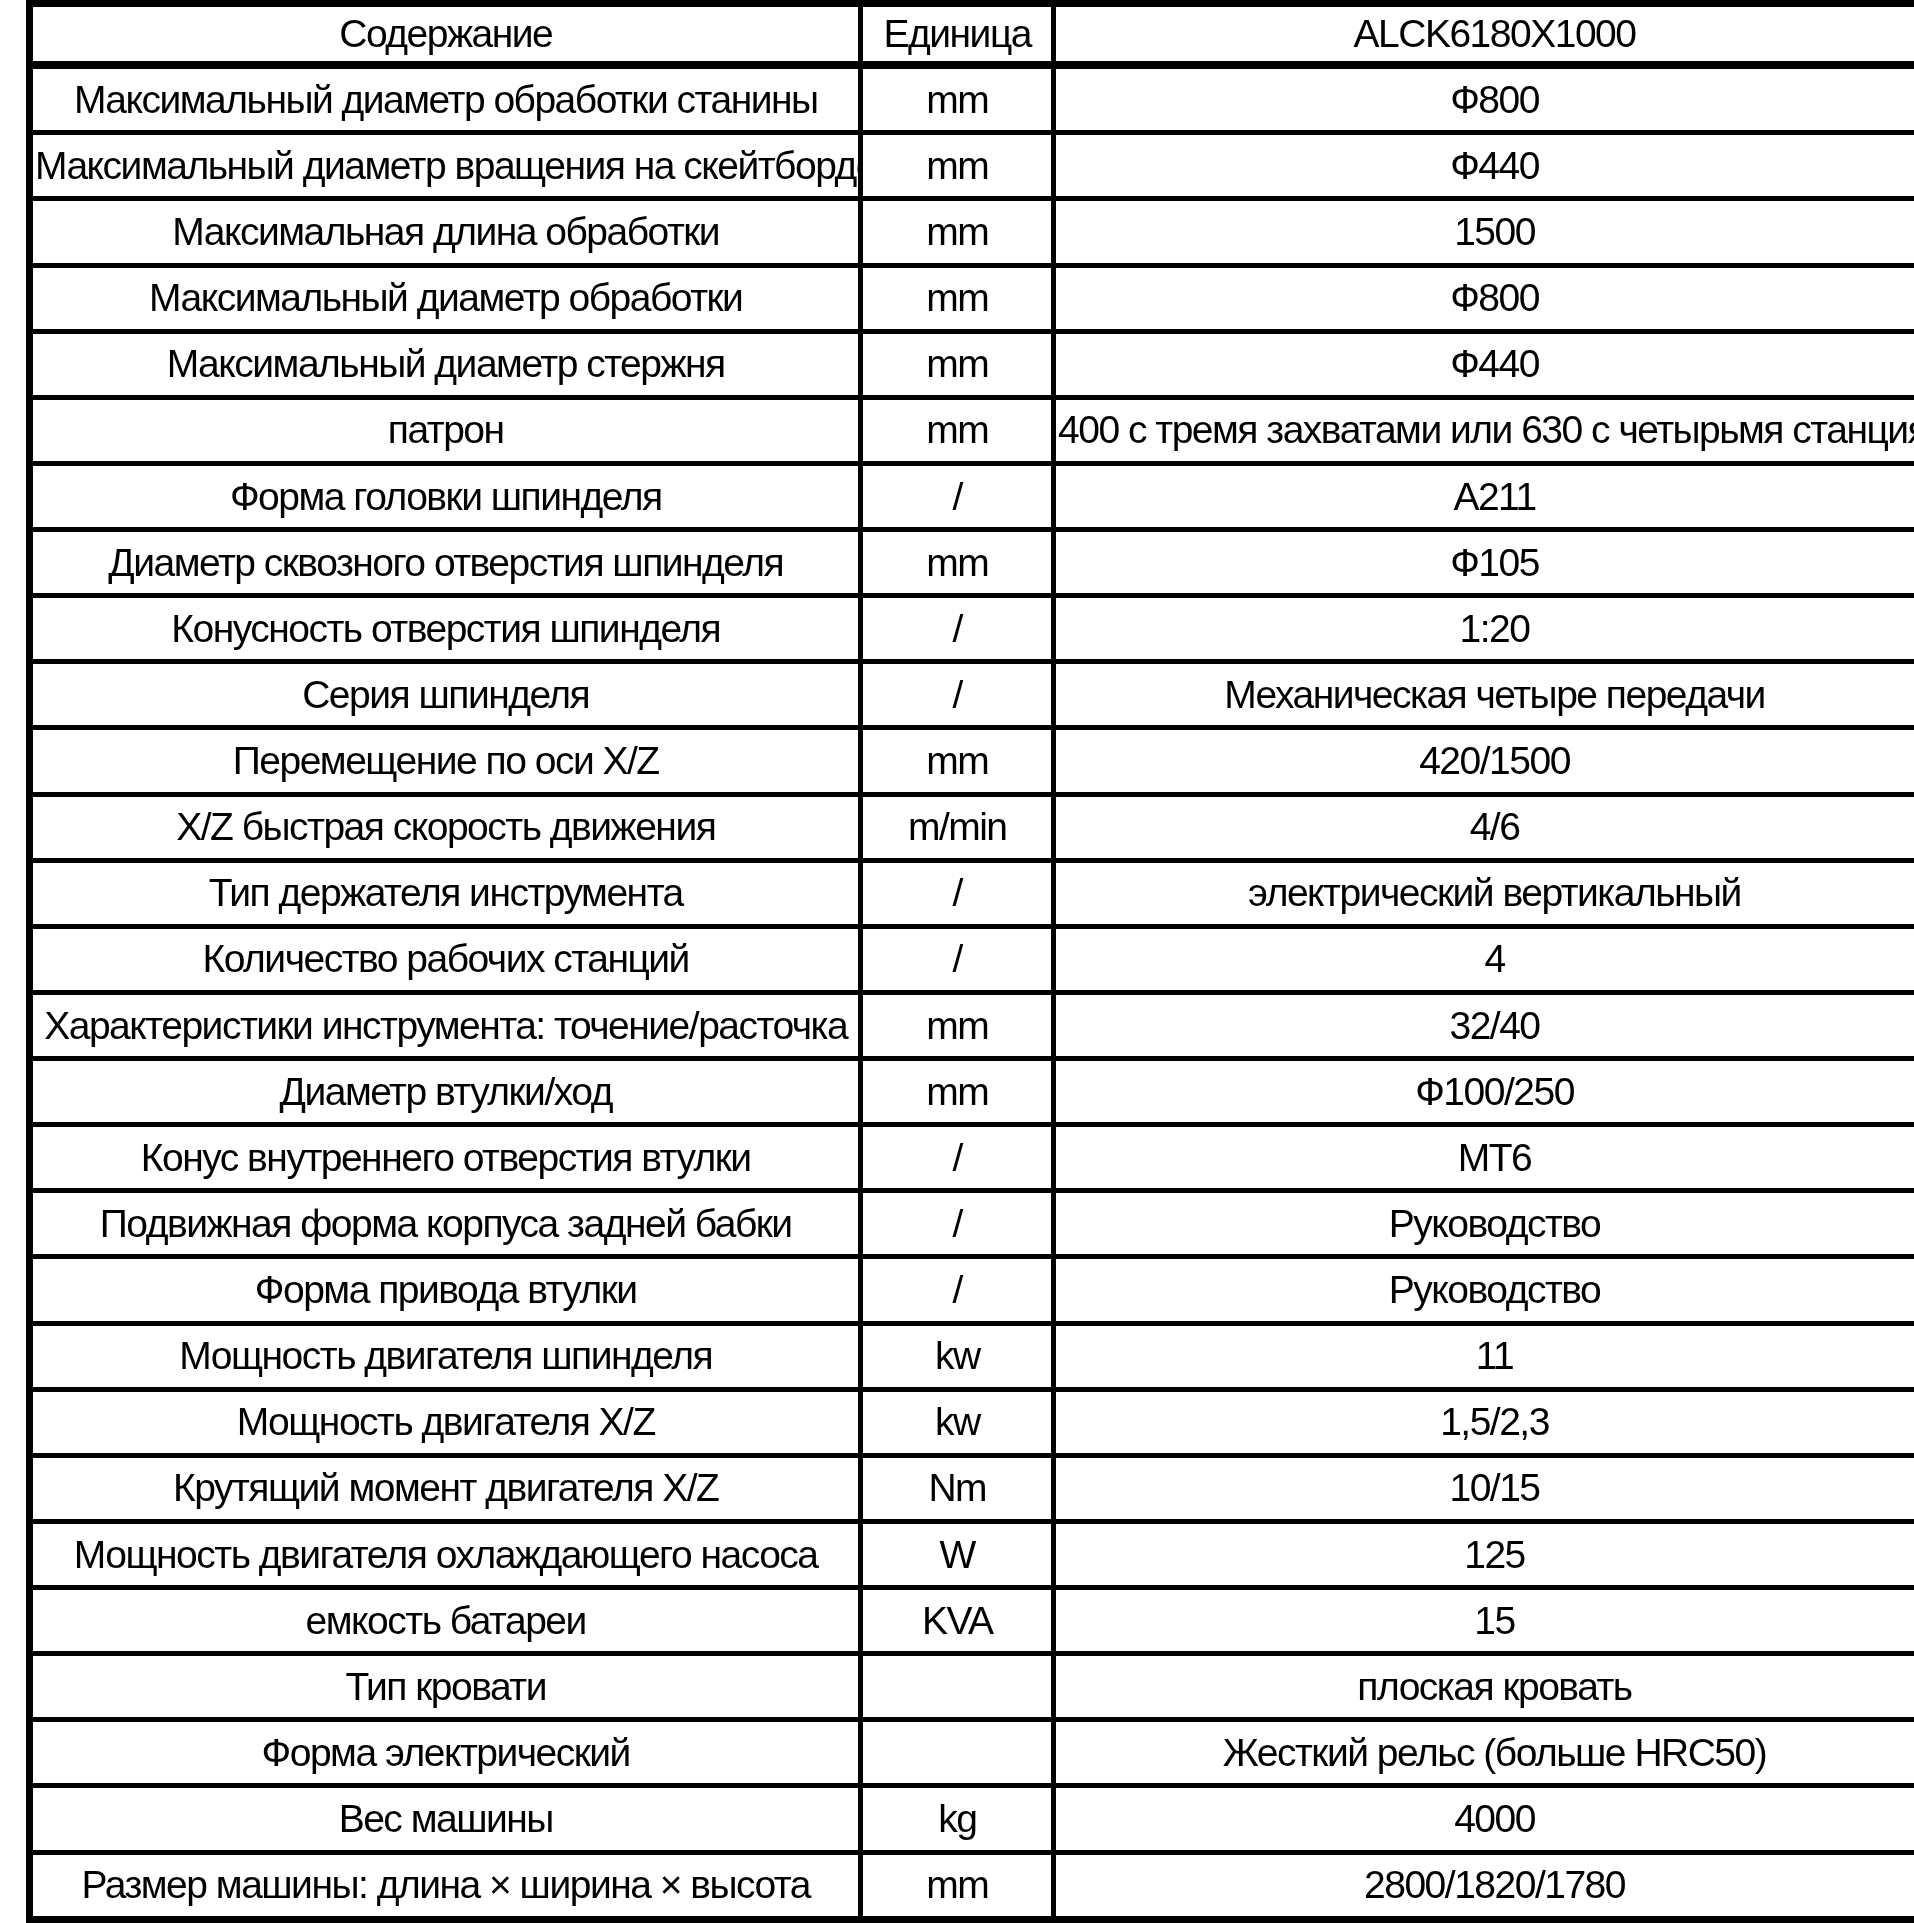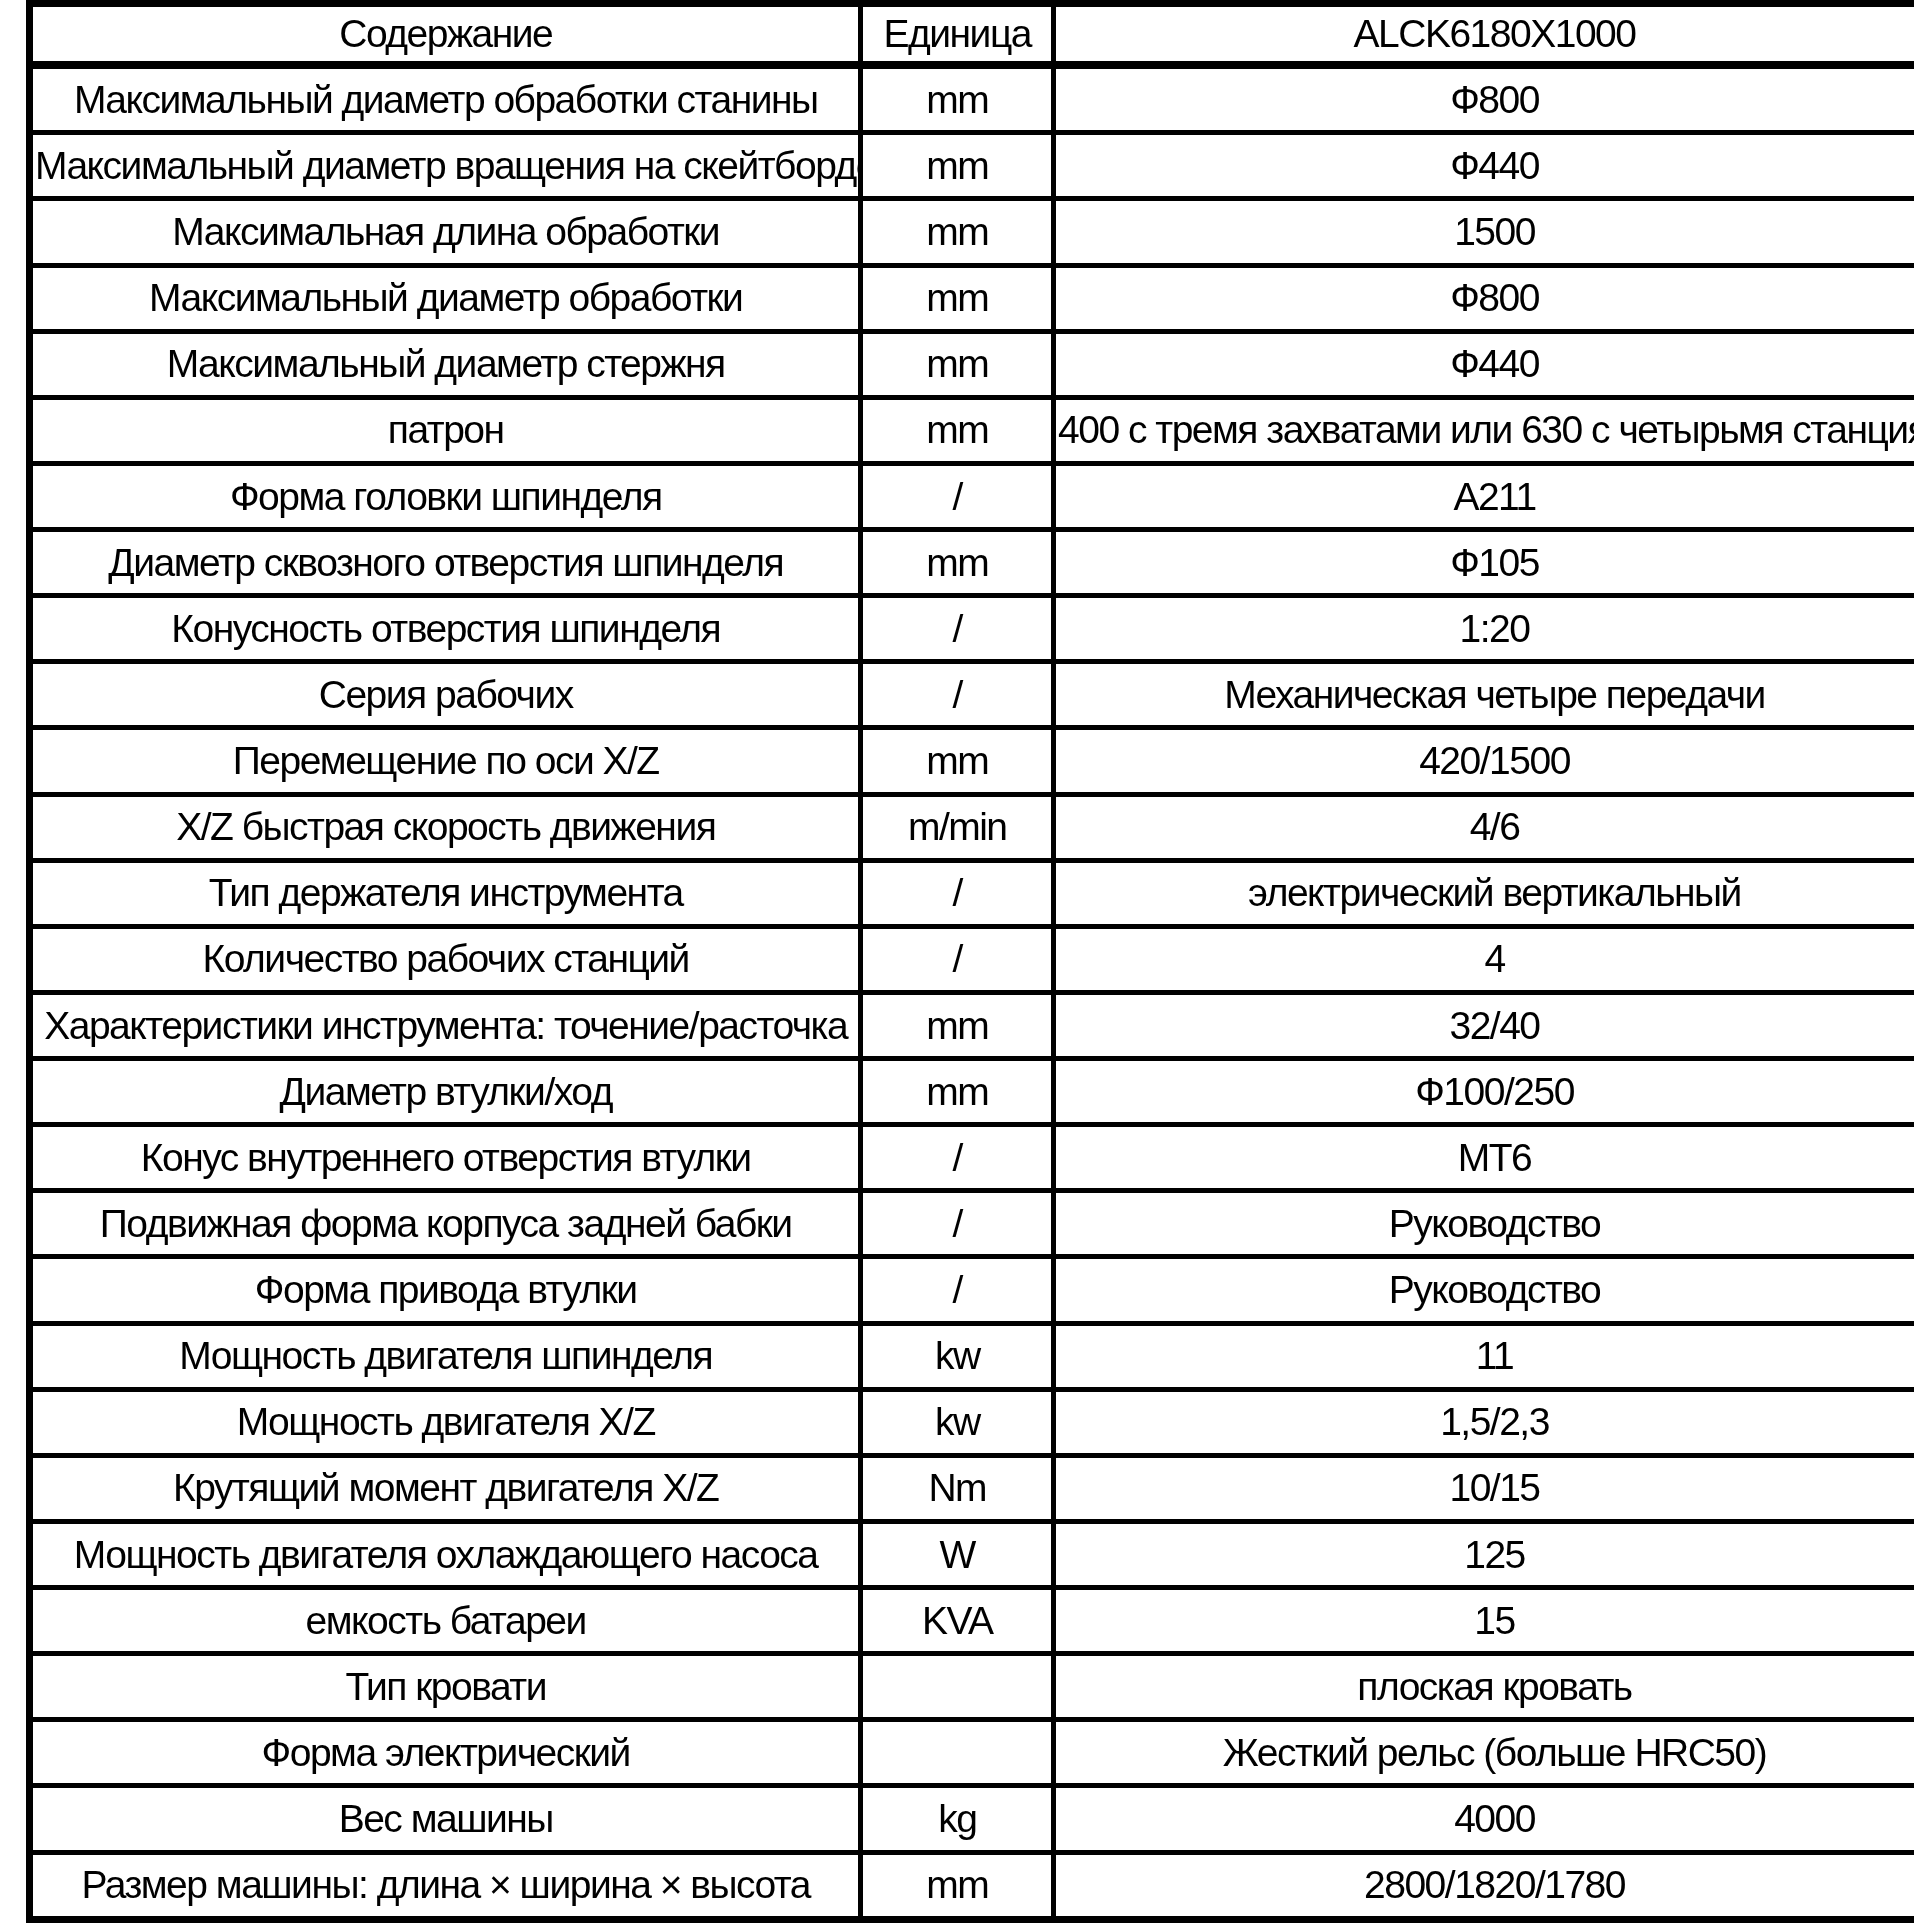--- a/index.html
+++ b/index.html
@@ -102,21 +102,21 @@
           <td>Диаметр сквозного отверстия шпинделя</td>
           <td>mm</td>
           <td>Ф105</td>
         </tr>
         <tr>
           <td>Конусность отверстия шпинделя</td>
           <td>/</td>
           <td>1:20</td>
         </tr>
         <tr>
-          <td>Серия рабочих</td>
+          <td>Серия шпинделя</td>
           <td>/</td>
           <td>Механическая четыре передачи</td>
         </tr>
         <tr>
           <td>Перемещение по оси X/Z</td>
           <td>mm</td>
           <td>420/1500</td>
         </tr>
         <tr>
           <td>X/Z быстрая скорость движения</td>

